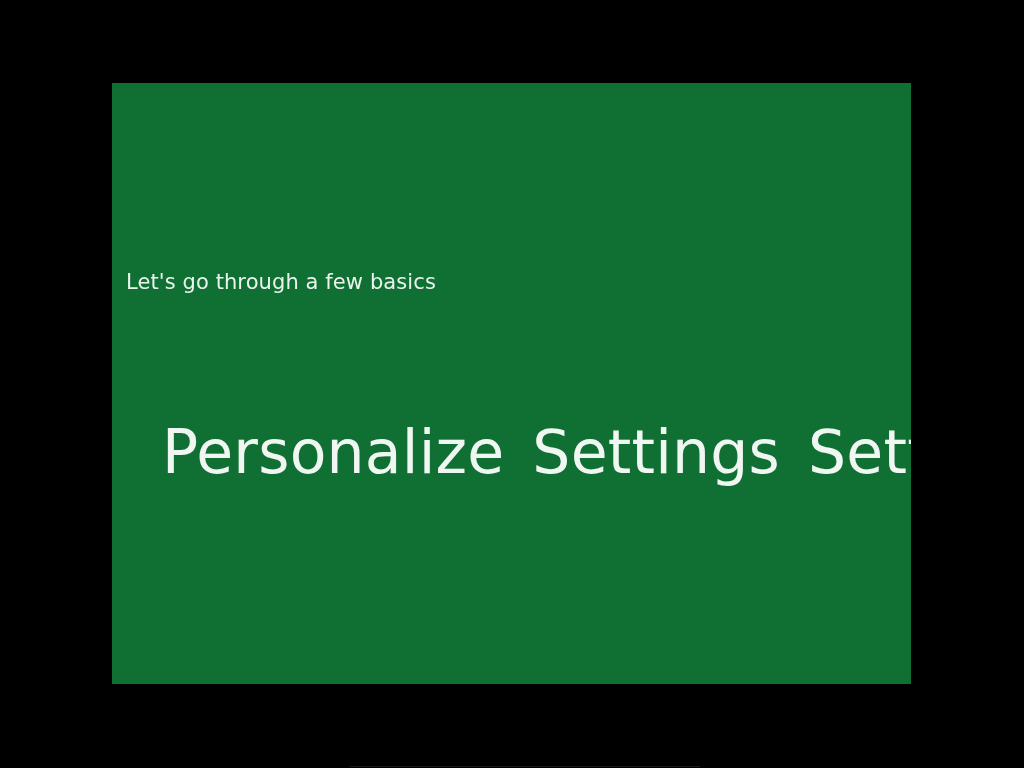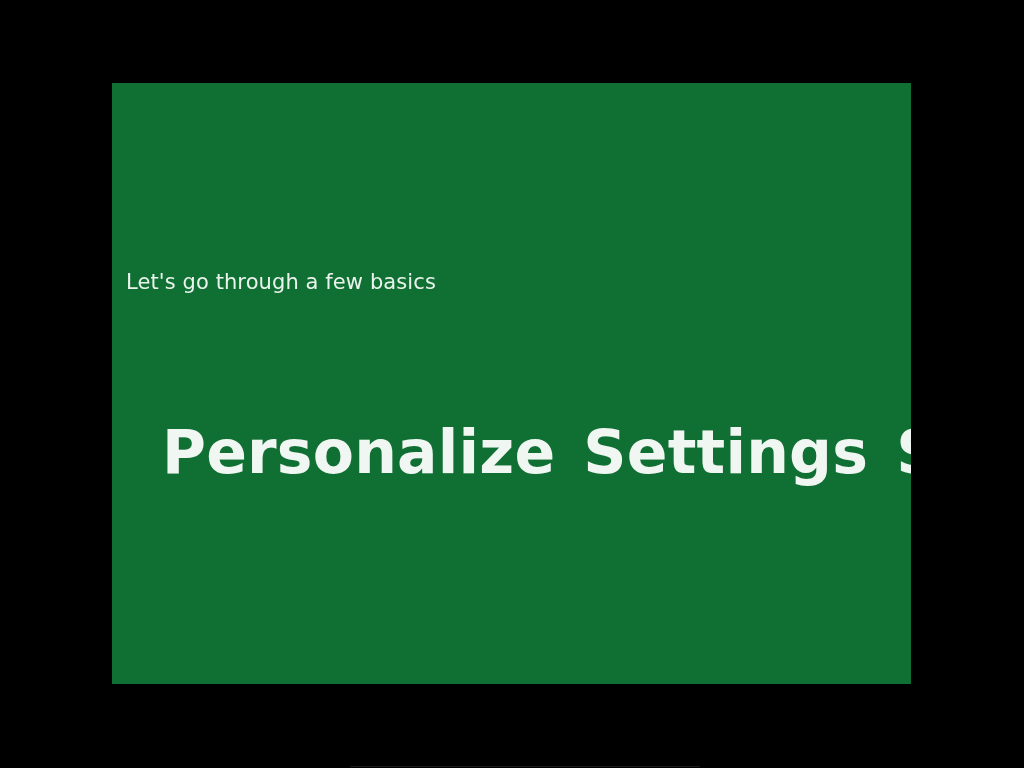--- a/index.html
+++ b/index.html
@@ -55,21 +55,21 @@
     left: 50px;
     top: 333px;
     display: flex;
     flex-direction: row;
     align-items: baseline;
     white-space: nowrap;
   }
 
   .oobe-stage-item {
     font-size: 60px;
-    font-weight: 700;
+    font-weight: 400;
     line-height: 72px;
     color: #f0f6f1;
     letter-spacing: 0.2px;
     margin-right: 28px;
     white-space: nowrap;
   }
   .oobe-stage-item:last-child {
     margin-right: 0;
   }
 

